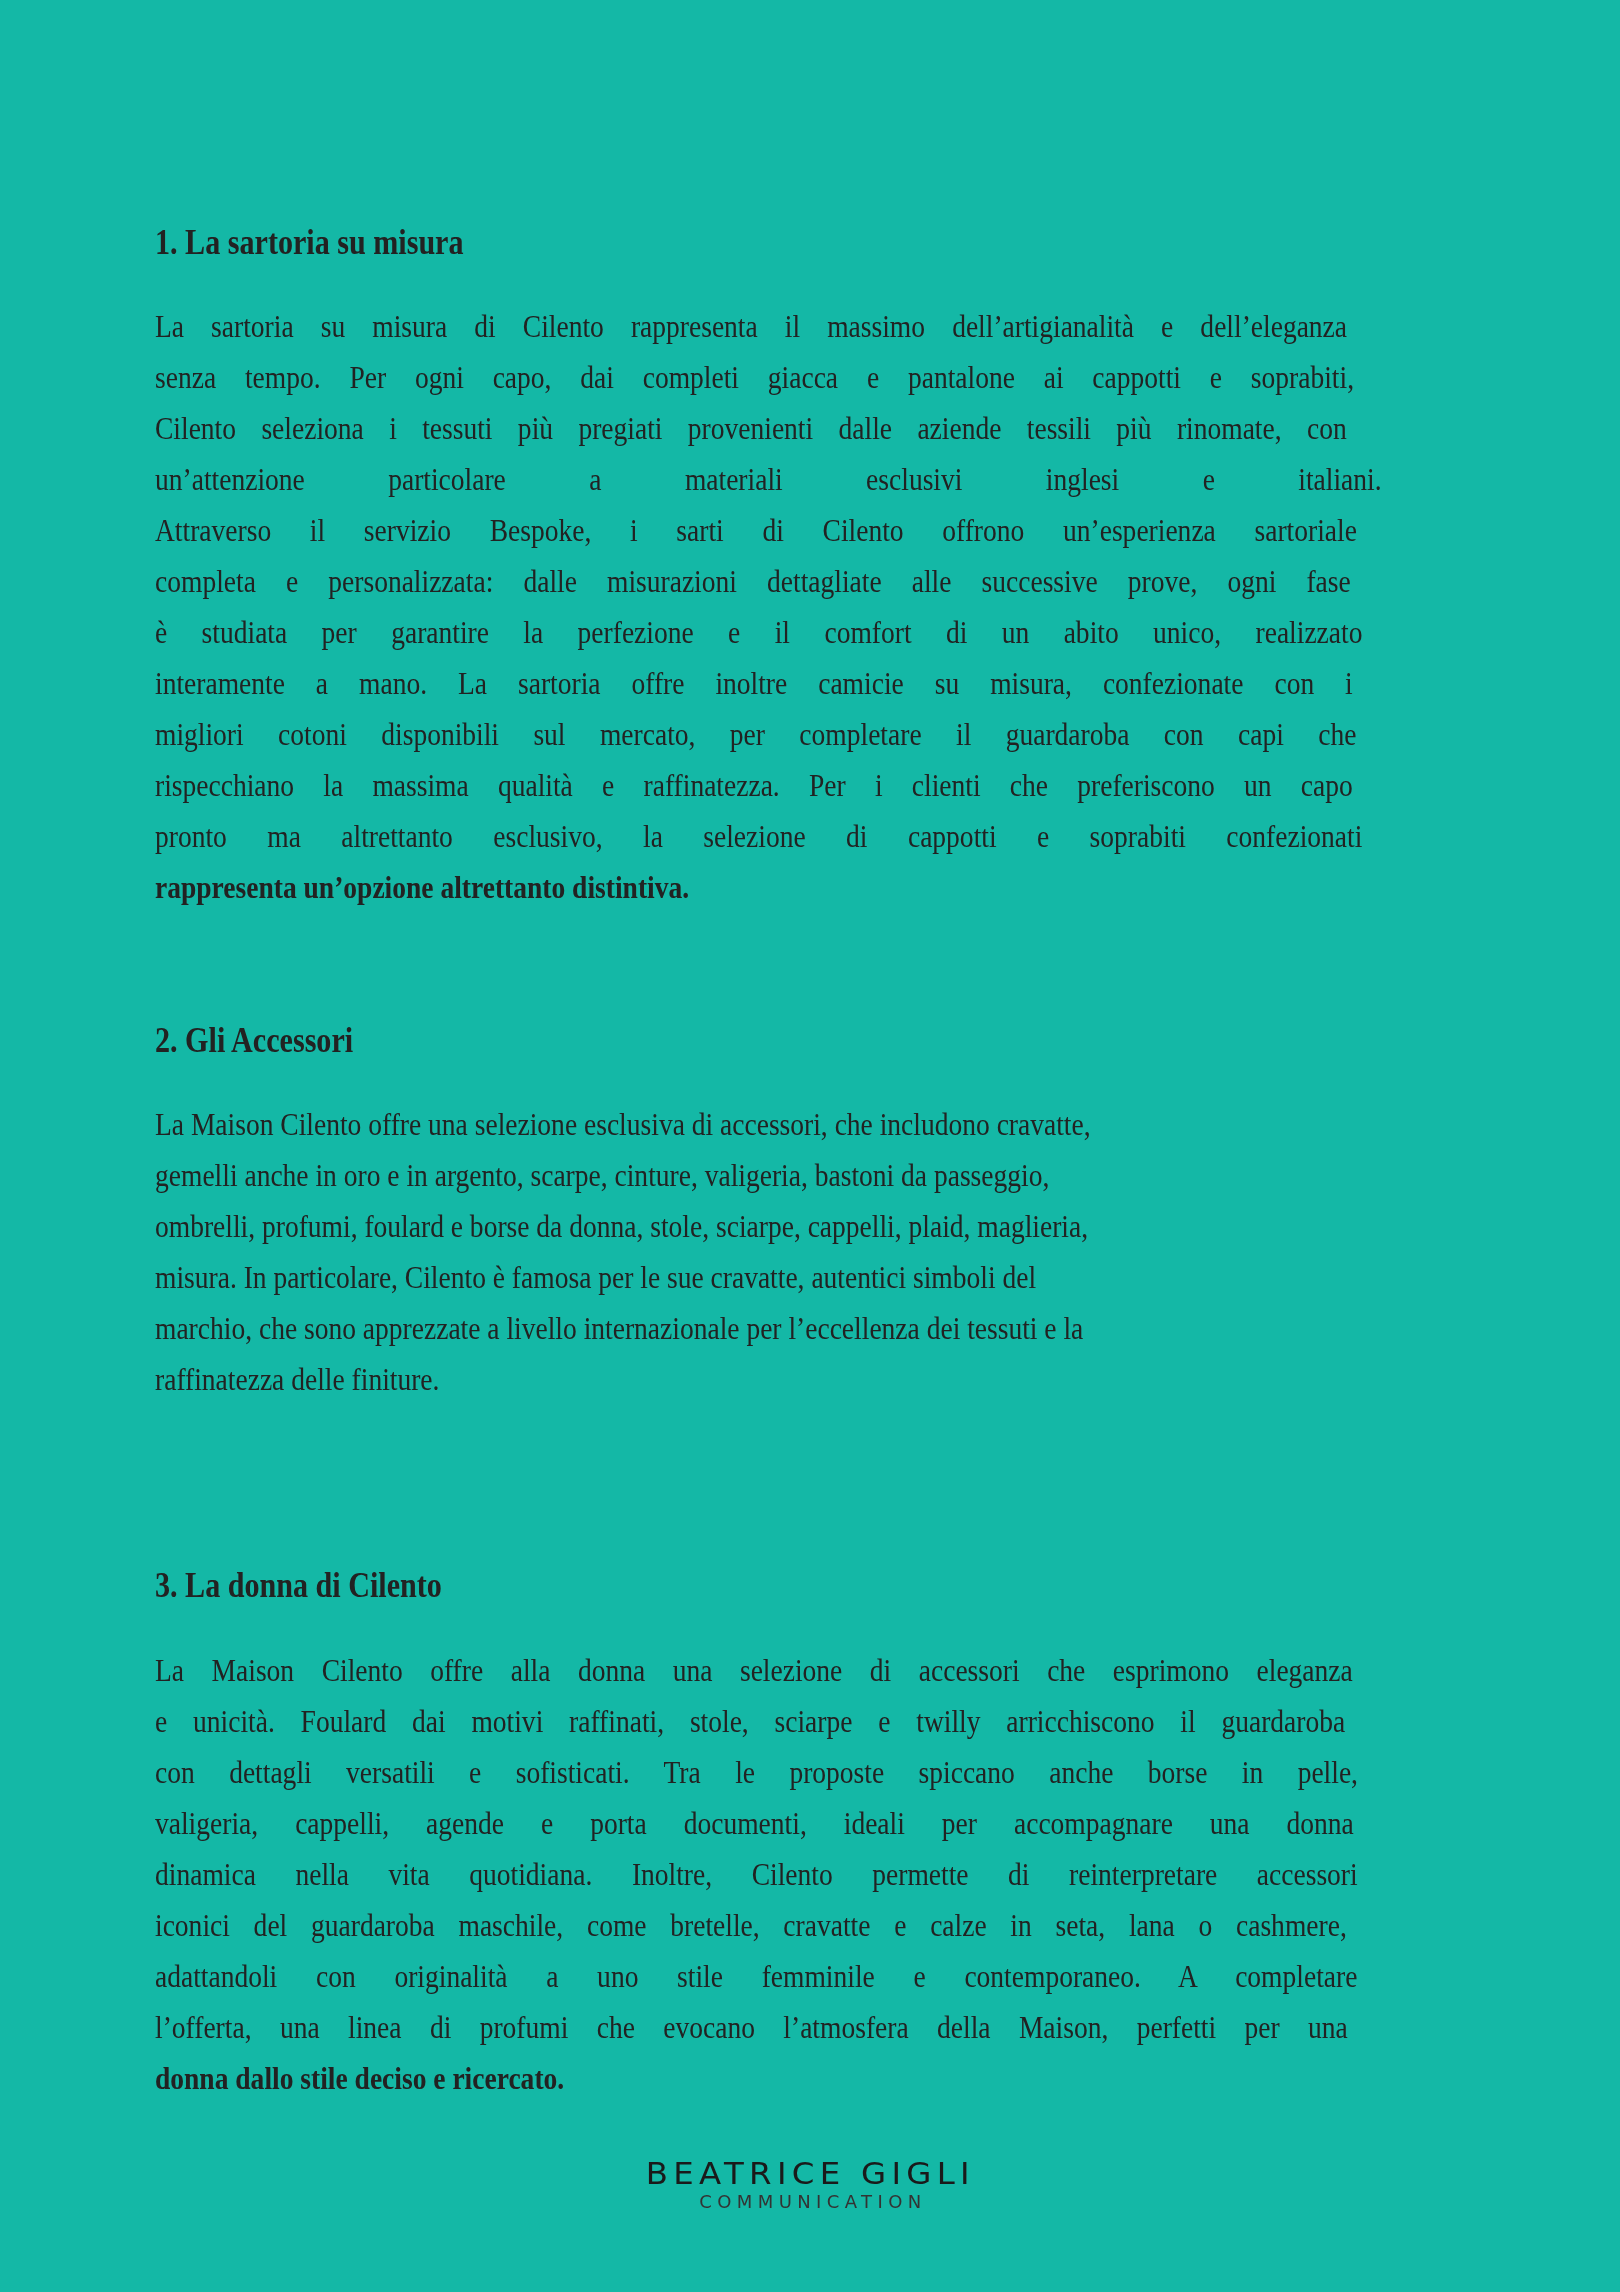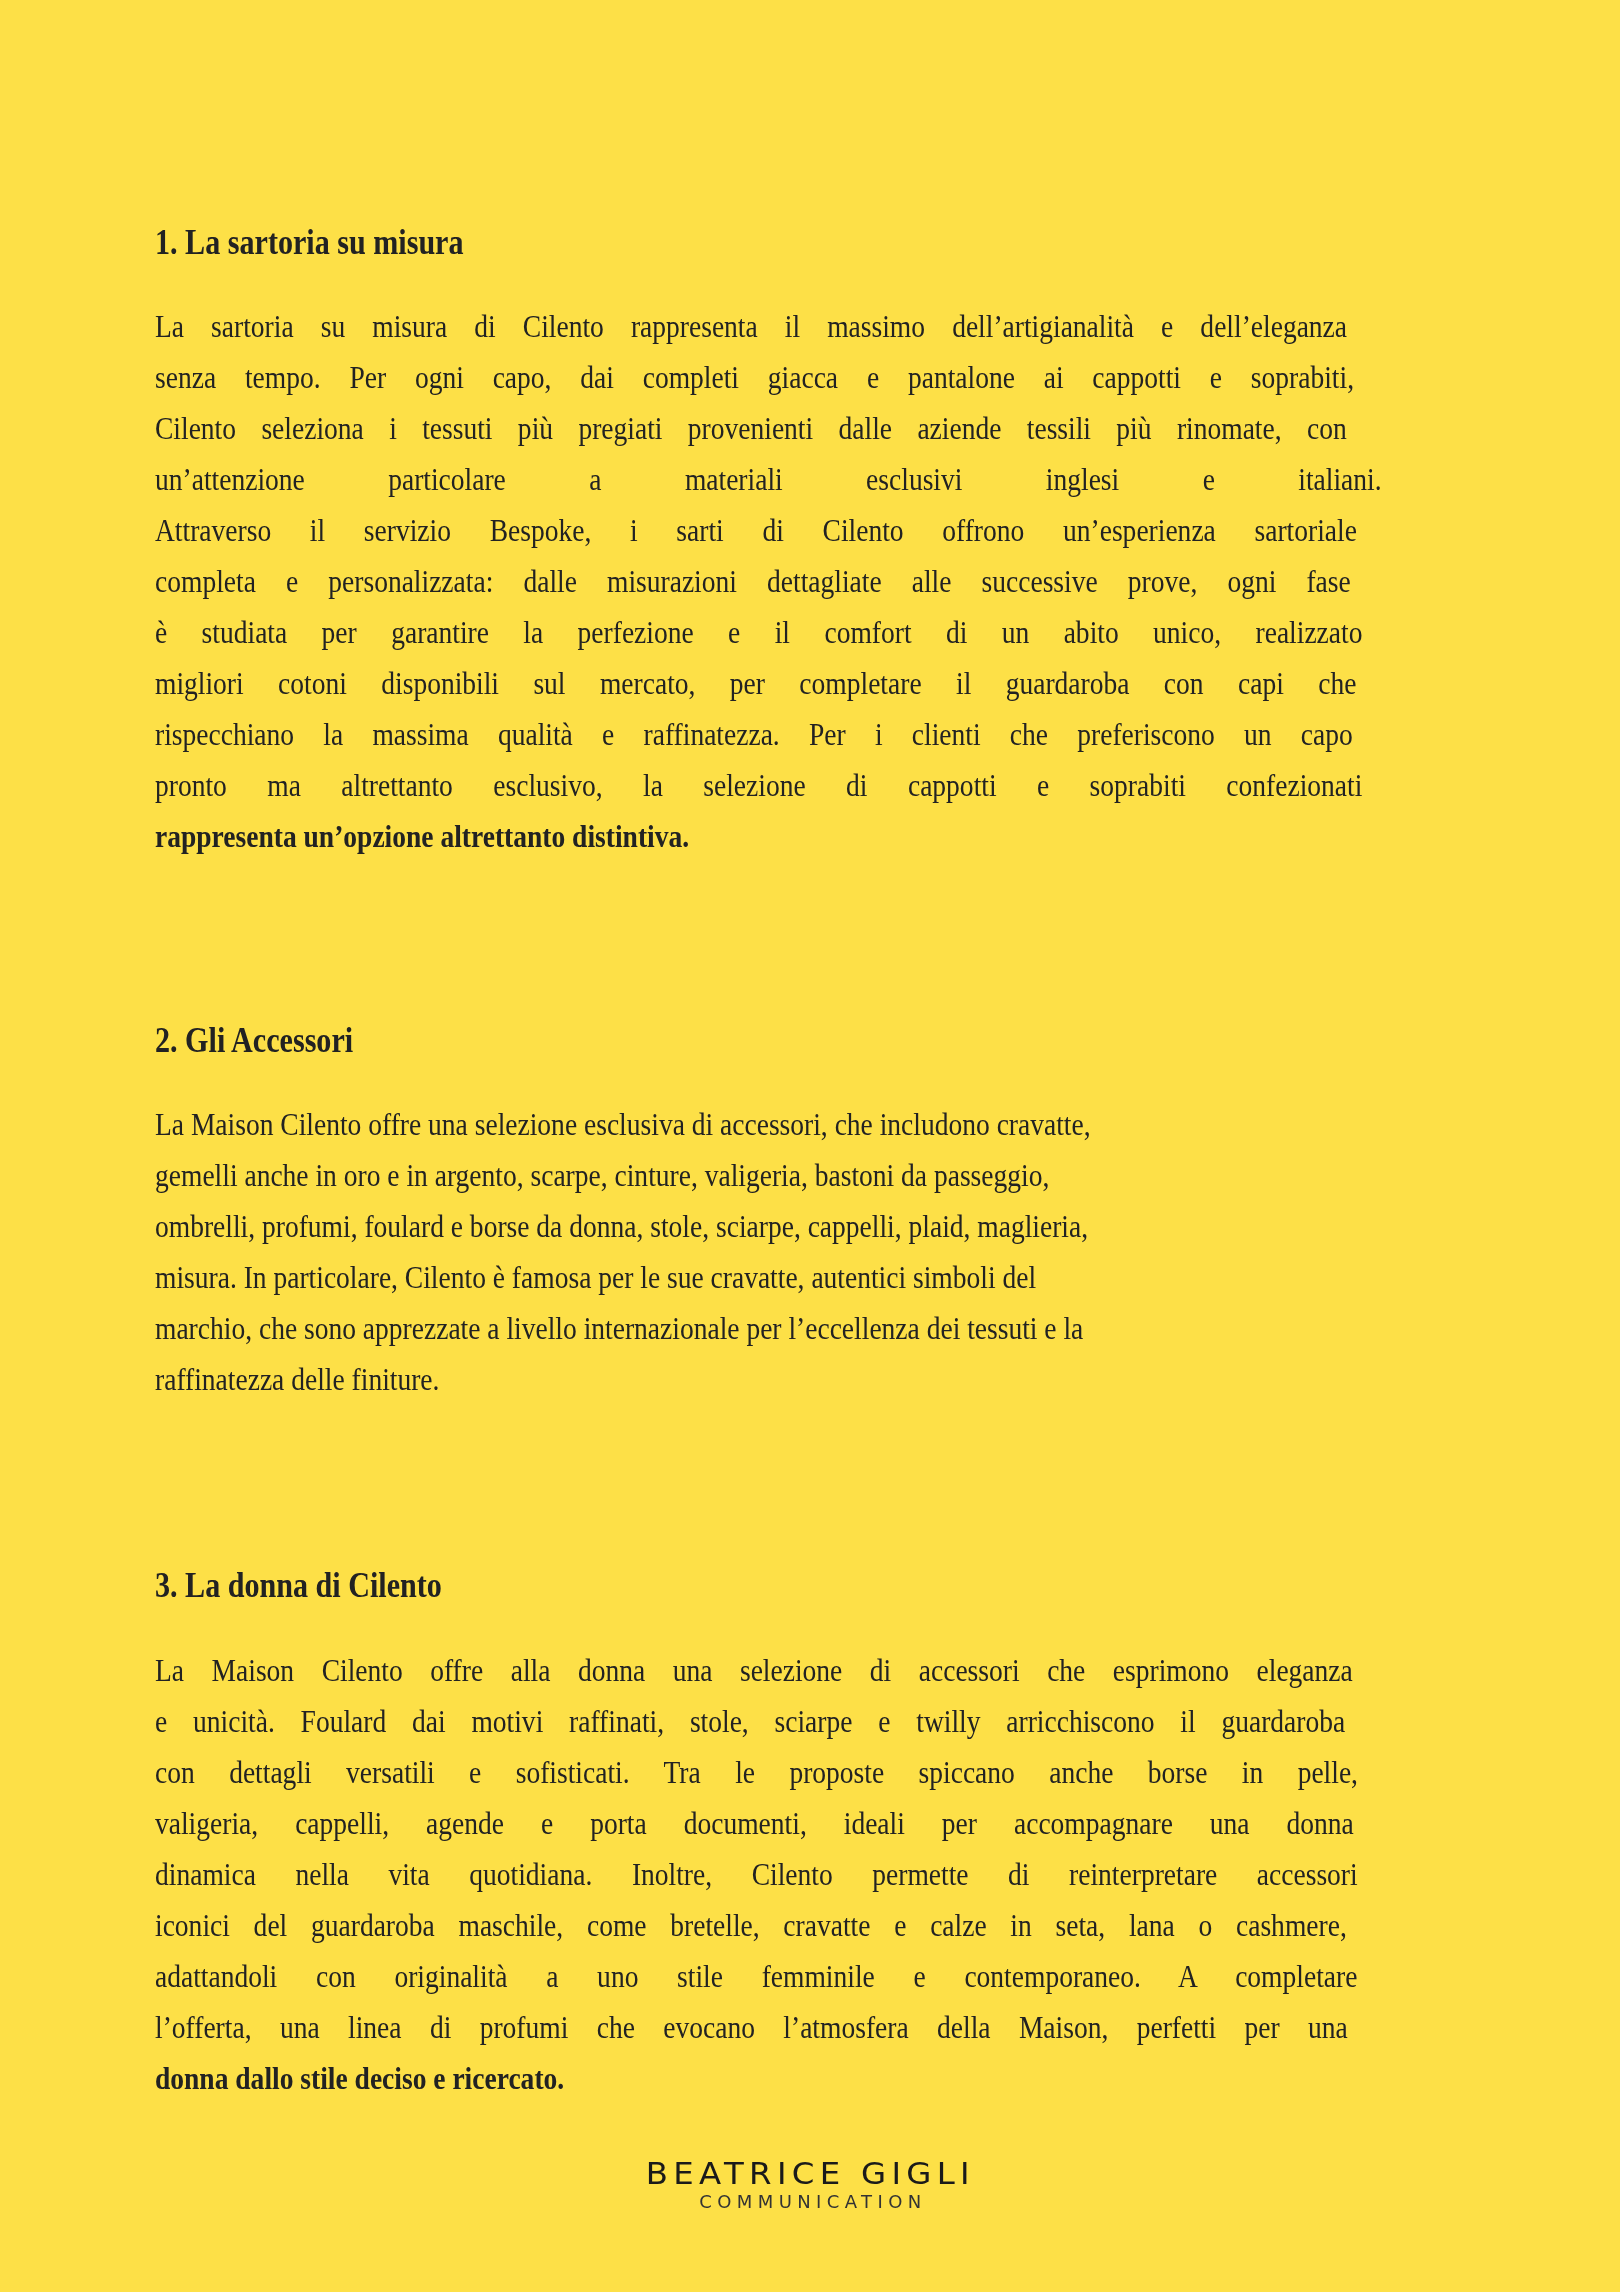--- a/index.html
+++ b/index.html
@@ -1,17 +1,17 @@
 <!DOCTYPE html>
 <html><head>
 <meta charset="utf-8">
 <style>
   html, body { margin: 0; padding: 0; background: #ffffff; }
   body { width: 1620px; height: 2293px; position: relative; overflow: hidden; }
-  .page { position: absolute; left: 0; top: 0; width: 1620px; height: 2293px; background: #fde047; }
+  .page { position: absolute; left: 0; top: 0; width: 1620px; height: 2293px; background: #14b8a6; }
   .content { position: absolute; left: 155px; top: 0; width: 1321px; color: #222222; }
   .heading {
     position: absolute; left: 0; white-space: nowrap;
     font-family: "Liberation Serif", "DejaVu Serif", serif;
     font-weight: bold; font-size: 35px; line-height: 43px;
     transform: scaleX(0.86); transform-origin: left center;
   }
   .para { position: absolute; left: 0; width: 1321px; }
   .line {
     display: block; height: 51px; line-height: 51px;
@@ -41,20 +41,21 @@
 
     <div class="heading" style="top:221px;">1. La sartoria su misura</div>
     <div class="para justified" style="top:301px;">
         <span class="line"><span class="inner" style="word-spacing: 23.5px; transform: scaleX(0.86);">La sartoria su misura di Cilento rappresenta il massimo dell’artigianalità e dell’eleganza</span></span>
         <span class="line"><span class="inner" style="word-spacing: 25.5px; transform: scaleX(0.86);">senza tempo. Per ogni capo, dai completi giacca e pantalone ai cappotti e soprabiti,</span></span>
         <span class="line"><span class="inner" style="word-spacing: 21.5px; transform: scaleX(0.86);">Cilento seleziona i tessuti più pregiati provenienti dalle aziende tessili più rinomate, con</span></span>
         <span class="line"><span class="inner" style="word-spacing: 89px; transform: scaleX(0.86);">un’attenzione particolare a materiali esclusivi inglesi e italiani.</span></span>
         <span class="line"><span class="inner" style="word-spacing: 37px; transform: scaleX(0.86);">Attraverso il servizio Bespoke, i sarti di Cilento offrono un’esperienza sartoriale</span></span>
         <span class="line"><span class="inner" style="word-spacing: 27px; transform: scaleX(0.86);">completa e personalizzata: dalle misurazioni dettagliate alle successive prove, ogni fase</span></span>
         <span class="line"><span class="inner" style="word-spacing: 32px; transform: scaleX(0.86);">è studiata per garantire la perfezione e il comfort di un abito unico, realizzato</span></span>
+        <span class="line"><span class="inner" style="word-spacing: 28px; transform: scaleX(0.86);">interamente a mano. La sartoria offre inoltre camicie su misura, confezionate con i</span></span>
         <span class="line"><span class="inner" style="word-spacing: 32px; transform: scaleX(0.86);">migliori cotoni disponibili sul mercato, per completare il guardaroba con capi che</span></span>
         <span class="line"><span class="inner" style="word-spacing: 26px; transform: scaleX(0.86);">rispecchiano la massima qualità e raffinatezza. Per i clienti che preferiscono un capo</span></span>
         <span class="line"><span class="inner" style="word-spacing: 39px; transform: scaleX(0.86);">pronto ma altrettanto esclusivo, la selezione di cappotti e soprabiti confezionati</span></span>
         <span class="line last"><span class="inner" style="transform: scaleX(0.86);">rappresenta un’opzione altrettanto distintiva.</span></span>
       </div>
 
     <div class="heading" style="top:1019px;">2. Gli Accessori</div>
     <div class="para ragged" style="top:1099px;">
         <span class="line"><span class="inner" style="transform: scaleX(0.86);">La Maison Cilento offre una selezione esclusiva di accessori, che includono cravatte,</span></span>
         <span class="line"><span class="inner" style="transform: scaleX(0.86);">gemelli anche in oro e in argento, scarpe, cinture, valigeria, bastoni da passeggio,</span></span>

